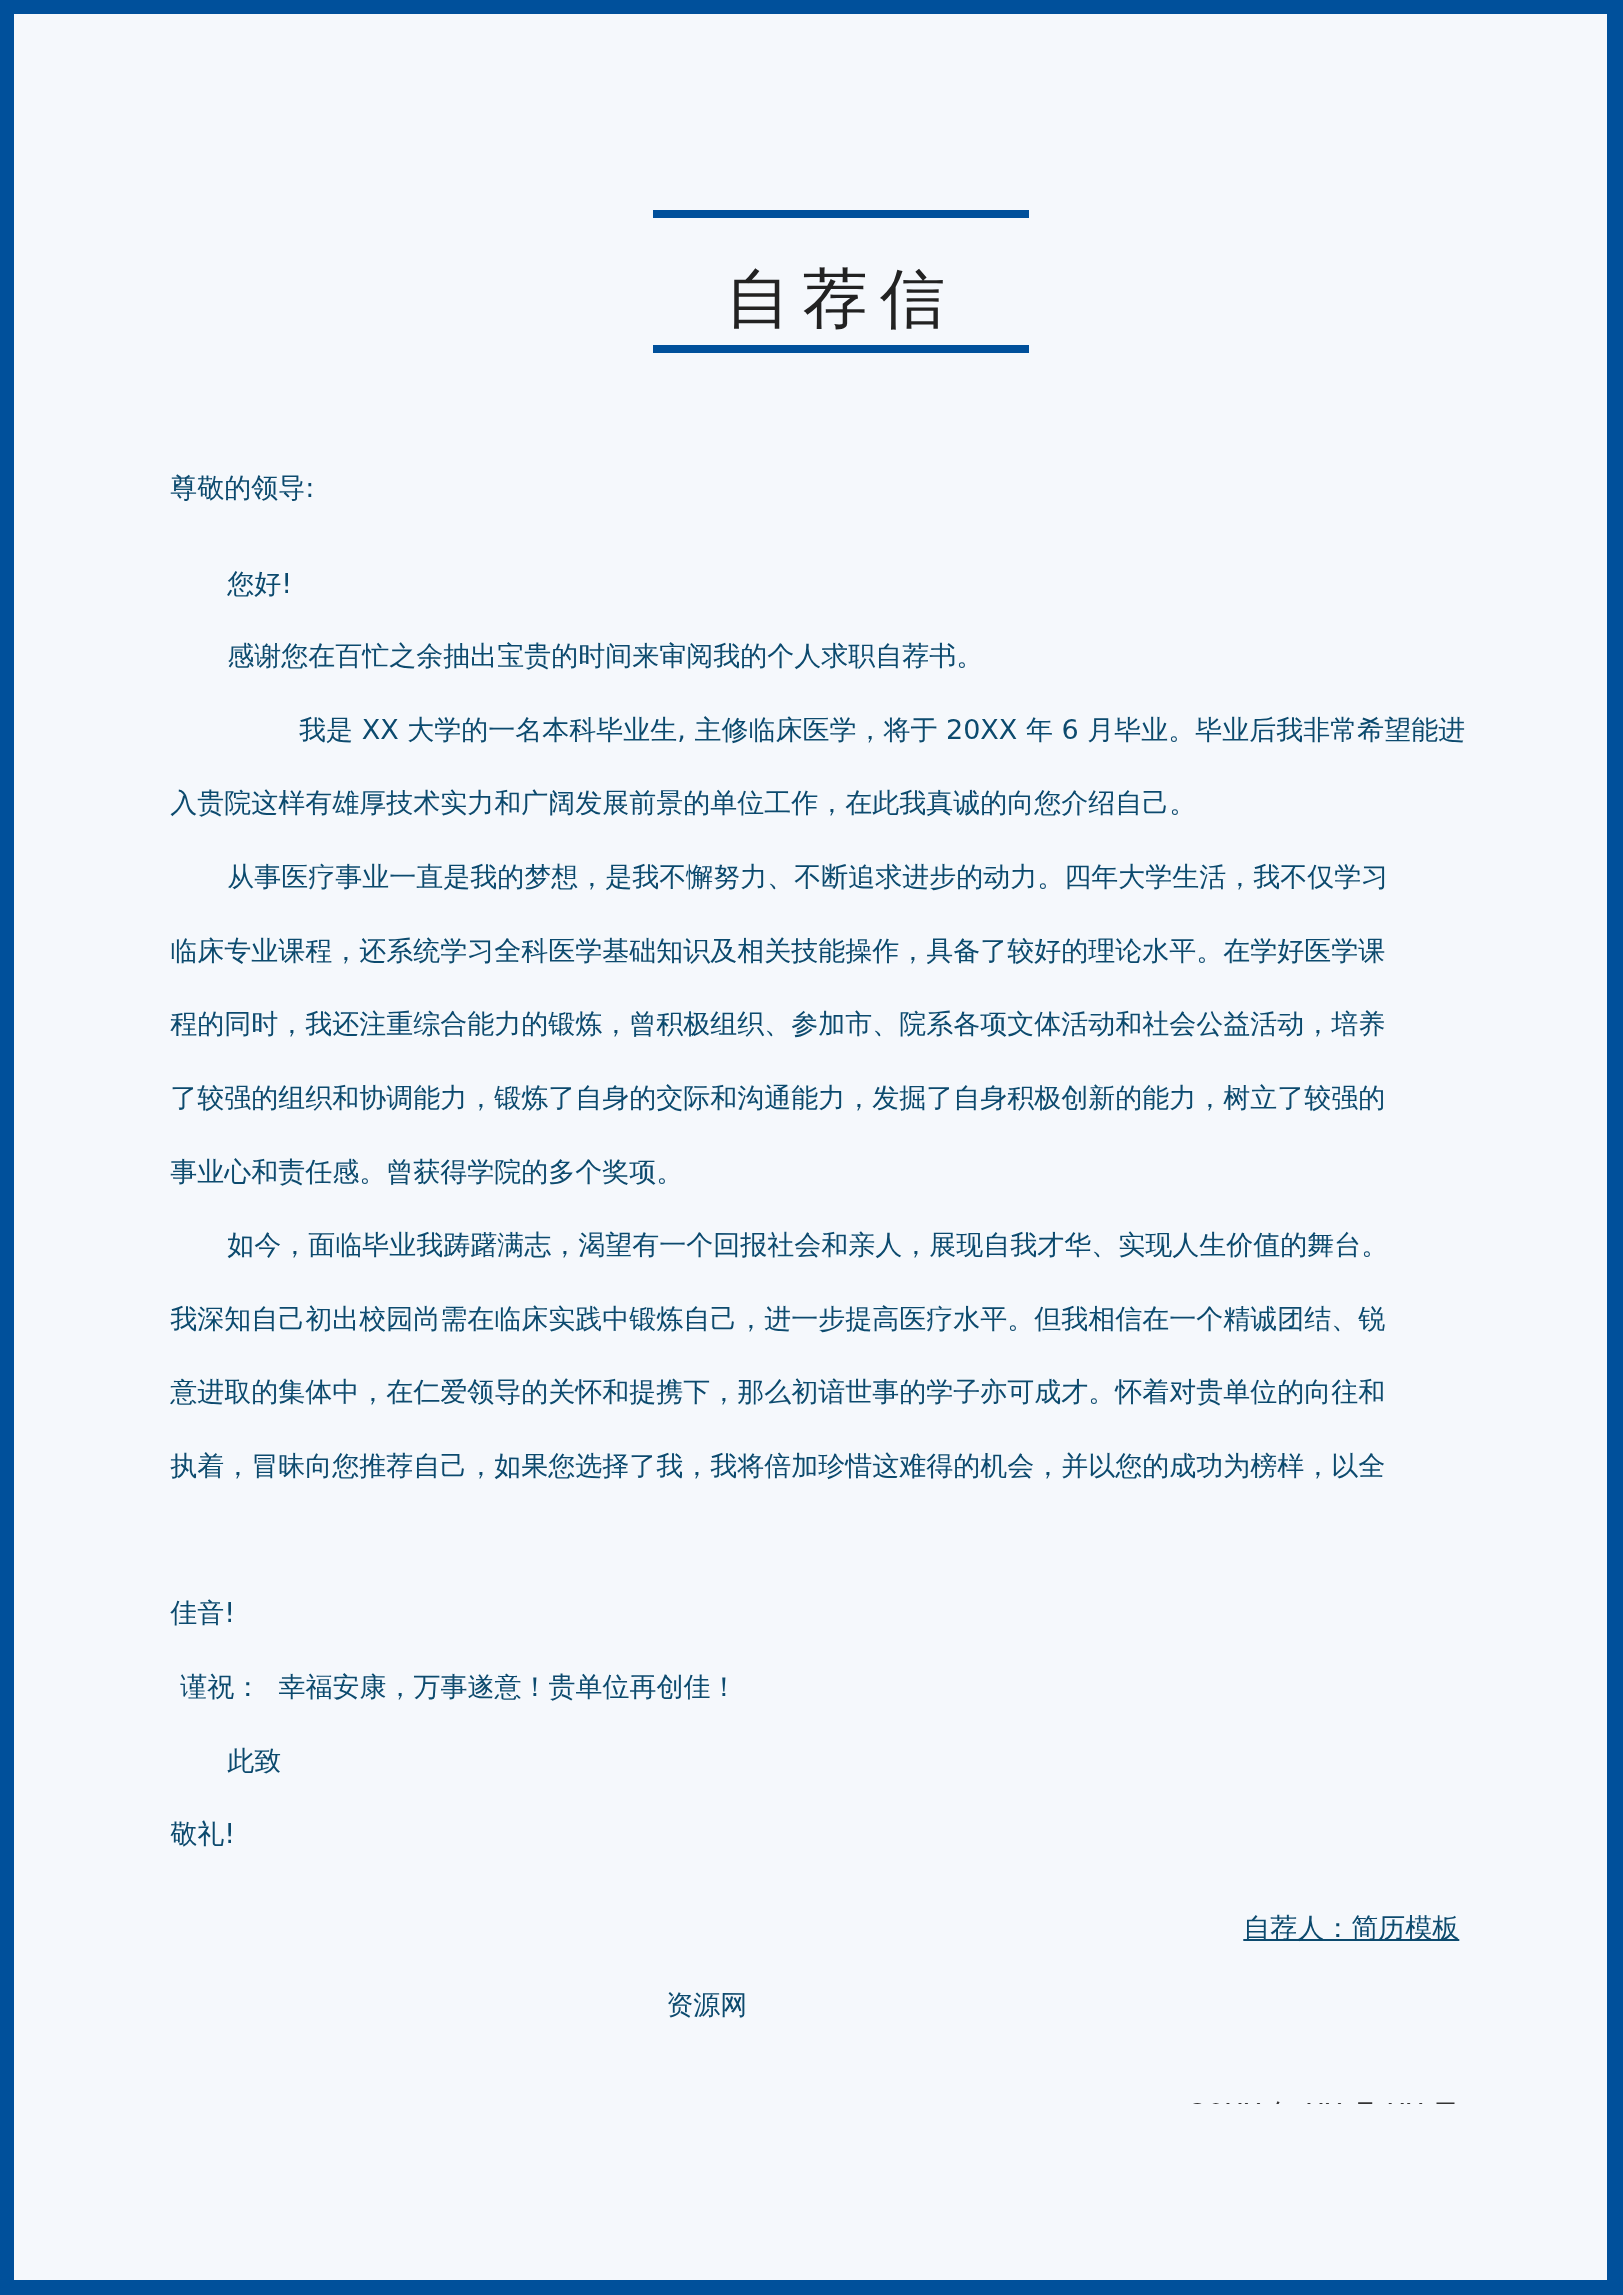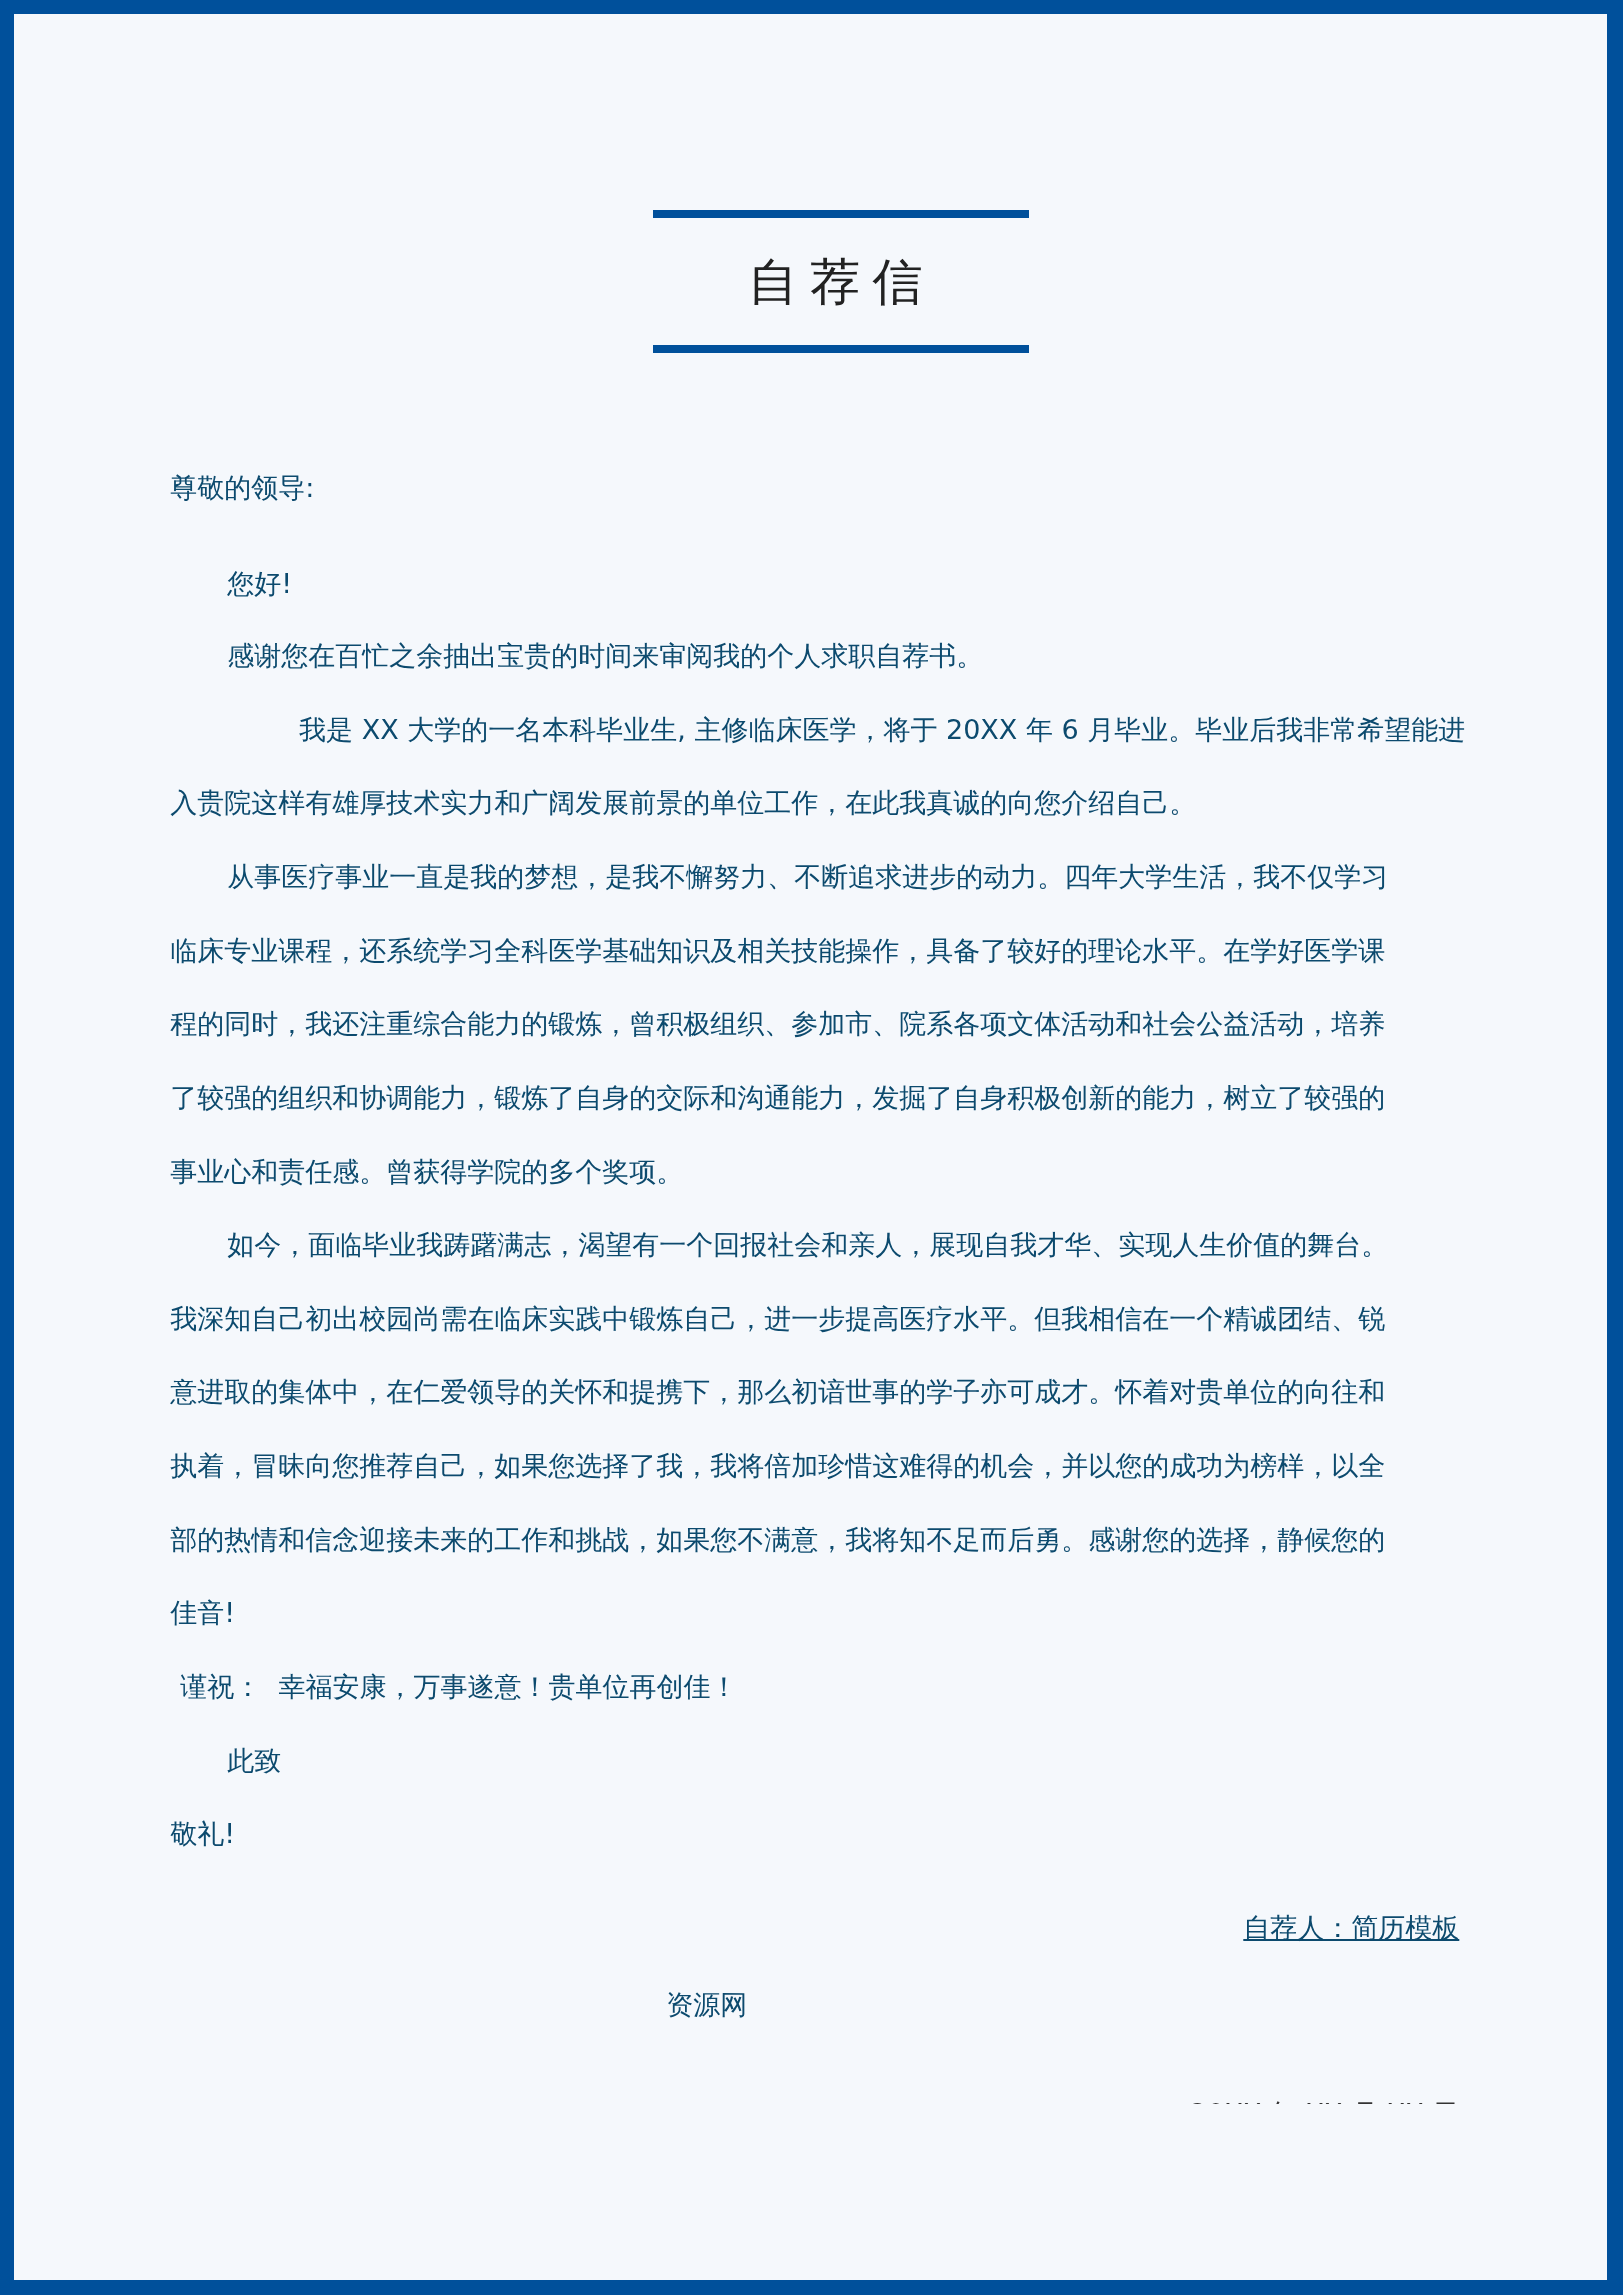--- a/index.html
+++ b/index.html
@@ -12,22 +12,22 @@
     position: absolute; left: 14.3px; top: 13.6px; width: 1593px; height: 2266px;
     background: #f5f8fc; overflow: hidden;
   }
   .title-block {
     position: absolute; left: 639px; top: 196px; width: 376px; height: 145px;
   }
   .title-rule { position: absolute; left: 0; width: 376px; height: 8.9px; background: #00509b; }
   .title-rule.top { top: 0; }
   .title-rule.bottom { top: 135px; }
   .title-text {
-    position: absolute; left: 0; right: 0; top: 42px; text-align: center;
-    font-size: 50px; letter-spacing: 12.3px; color: #222; line-height: 61px;
+    position: absolute; left: 0; right: 0; top: 58px; text-align: center;
+    font-size: 65px; letter-spacing: 12.3px; color: #222; line-height: 61px;
   }
   .line {
     position: absolute; font-size: 27px; color: #0c4a6e; white-space: nowrap; line-height: 38px;
   }
   .indent { left: 213px; }
   .flush { left: 156px; }
   .right { right: 148px; text-align: right; text-decoration: underline; }
   .clip-date {
     position: absolute; right: 148px; top: 2066px; height: 24.5px; overflow: hidden;
     font-size: 27px; color: #333; line-height: 38px; white-space: nowrap;
@@ -54,21 +54,20 @@
   <div class="line flush" style="top:918px">临床专业课程，还系统学习全科医学基础知识及相关技能操作，具备了较好的理论水平。在学好医学课</div>
   <div class="line indent" style="top:844px">从事医疗事业一直是我的梦想，是我不懈努力、不断追求进步的动力。四年大学生活，我不仅学习</div>
   <div class="line flush" style="top:991px">程的同时，我还注重综合能力的锻炼，曾积极组织、参加市、院系各项文体活动和社会公益活动，培养</div>
   <div class="line flush" style="top:1065px">了较强的组织和协调能力，锻炼了自身的交际和沟通能力，发掘了自身积极创新的能力，树立了较强的</div>
   <div class="line flush" style="top:1139px">事业心和责任感。曾获得学院的多个奖项。</div>
 
   <div class="line indent" style="top:1212px">如今，面临毕业我踌躇满志，渴望有一个回报社会和亲人，展现自我才华、实现人生价值的舞台。</div>
   <div class="line flush" style="top:1286px">我深知自己初出校园尚需在临床实践中锻炼自己，进一步提高医疗水平。但我相信在一个精诚团结、锐</div>
   <div class="line flush" style="top:1359px">意进取的集体中，在仁爱领导的关怀和提携下，那么初谙世事的学子亦可成才。怀着对贵单位的向往和</div>
   <div class="line flush" style="top:1433px">执着，冒昧向您推荐自己，如果您选择了我，我将倍加珍惜这难得的机会，并以您的成功为榜样，以全</div>
-  <div class="line flush" style="top:1507px">部的热情和信念迎接未来的工作和挑战，如果您不满意，我将知不足而后勇。感谢您的选择，静候您的</div>
   <div class="line flush" style="top:1580px">佳音!</div>
 
   <div class="line flush" style="top:1654px; white-space:pre;margin-left:10px;">谨祝：  幸福安康，万事遂意！贵单位再创佳！</div>
   <div class="line indent" style="top:1728px">此致</div>
   <div class="line flush" style="top:1801px">敬礼!</div>
 
   <div class="line right" style="top:1895px">自荐人：简历模板</div>
   <div class="line" style="left:652px; top:1972px">资源网</div>
   <div class="clip-date">
     <span>20XX 年 XX 月 XX 日</span>

